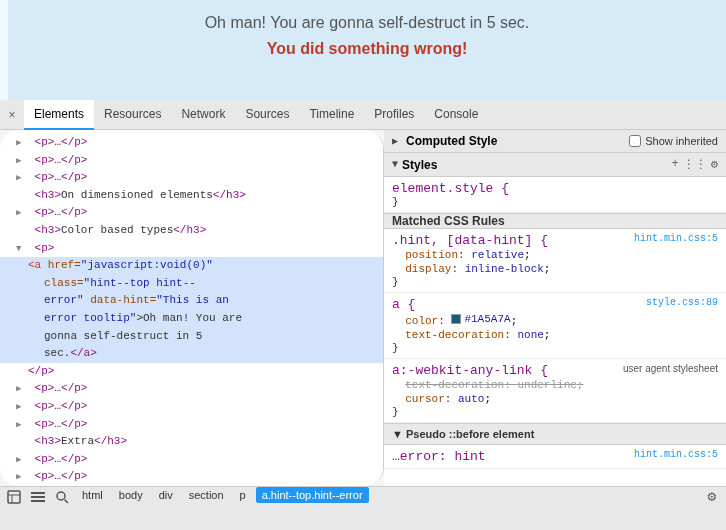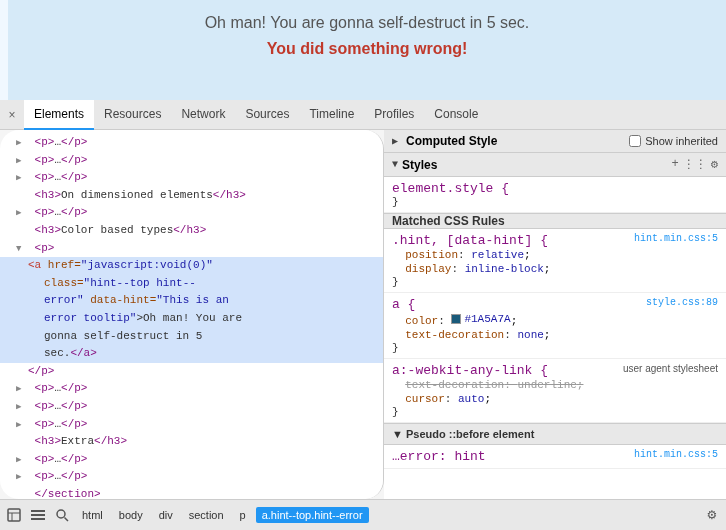--- a/index.html
+++ b/index.html
@@ -192,24 +192,24 @@
       border-bottom: 1px solid #ccc;
       font-size: 11px;
       font-family: sans-serif;
       font-weight: 600;
       color: #333;
     }
 
     
     .bottom-toolbar {
       display: flex;
-      align-items: center;
+      align-items: flex-start;
       background: #e8e8e8;
       border-top: 1px solid #ccc;
-      height: 31px;
+      height: 44px;
       padding: 0 4px;
       gap: 4px;
       font-size: 11px;
       font-family: sans-serif;
     }
     .toolbar-icon {
       width: 20px;
       height: 20px;
       display: flex;
       align-items: center;

